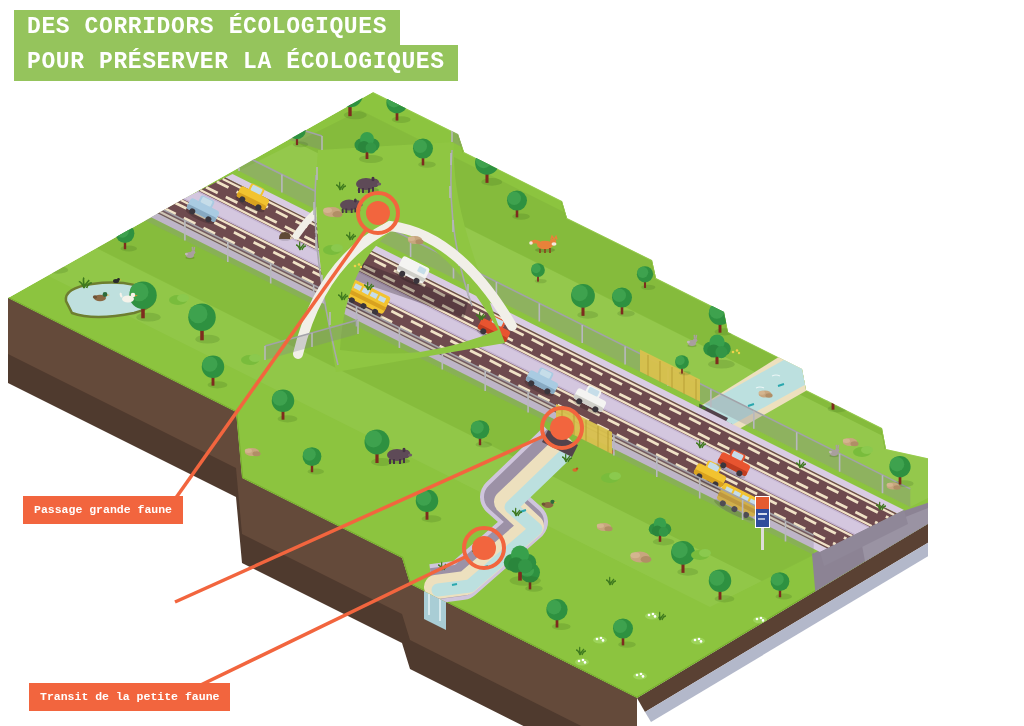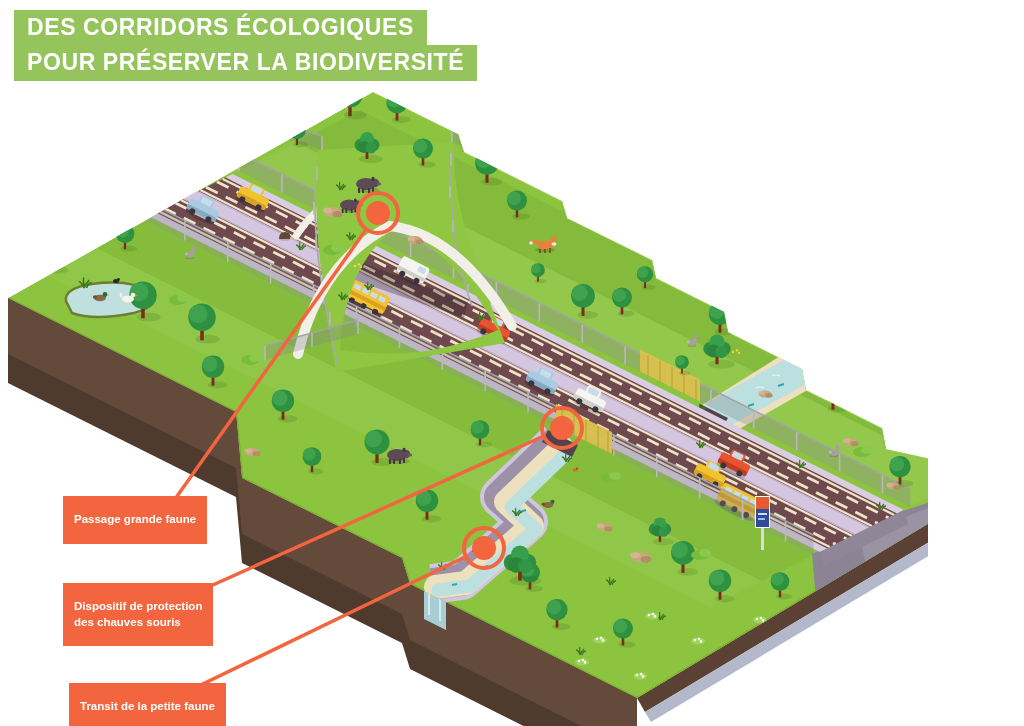--- a/index.html
+++ b/index.html
@@ -1,25 +1,25 @@
 <!DOCTYPE html>
 <html><head>
 <meta charset="utf-8">
 <style>
   html,body{margin:0;padding:0;background:#fff;}
   #page{position:relative;width:928px;height:726px;background:#fff;overflow:hidden;
-        font-family:Liberation Sans, sans-serif;}
+        font-family:Liberation Mono, monospace;}
   #scene,#overlay{position:absolute;left:0;top:0;width:1024px;height:726px;}
   #overlay{pointer-events:none;}
   .banner{position:absolute;left:14px;top:10px;z-index:6;}
   .banner div{background:#95C45C;color:#fff;font-weight:bold;font-size:23px;
       letter-spacing:.6px;padding:4px 13px 5px 13px;width:max-content;line-height:1.15;}
   .callout{position:absolute;z-index:5;background:#F2653E;color:#fff;font-weight:bold;
-      font-size:11.5px;line-height:1.35;padding:16px 11px;text-align:left;
-      display:flex;flex-direction:column;white-space:nowrap;margin-left:40px;}
+      font-size:11.5px;line-height:1.35;padding:6px 11px;text-align:right;
+      display:flex;flex-direction:column;white-space:nowrap;}
   .connector{stroke:#F2653E;stroke-width:3.5;}
   .ring{fill:none;stroke:#F2653E;stroke-width:4;}
   .dot{fill:#F2653E;}
 </style>
 </head>
 <body>
 
 <div id="page">
 
 <svg id="scene" viewBox="0 0 1024 726">
@@ -441,27 +441,23 @@
         <circle class="dot" cx="562" cy="428" r="12"></circle>
   </g>
   <g>
     <circle class="ring" cx="484" cy="548" r="20"></circle>
         <circle class="dot" cx="484" cy="548" r="12"></circle>
   </g>
 </svg>
 
 <div class="banner">
   <div>DES CORRIDORS ÉCOLOGIQUES</div>
-  <div>POUR PRÉSERVER LA BIODIVERSITÉ</div>
+  <div>POUR PRÉSERVER LA ÉCOLOGIQUES</div>
 </div>
 
 <div class="callout" style="left:23px;top:496px">
   <span>Passage grande faune</span>
-</div>
-<div class="callout" style="left:23px;top:583px">
-  <span>Dispositif de protection</span>
-  <span>des chauves souris</span>
 </div>
 <div class="callout" style="left:29px;top:683px">
   <span>Transit de la petite faune</span>
 </div>
 
 </div>
 
 </body></html>

